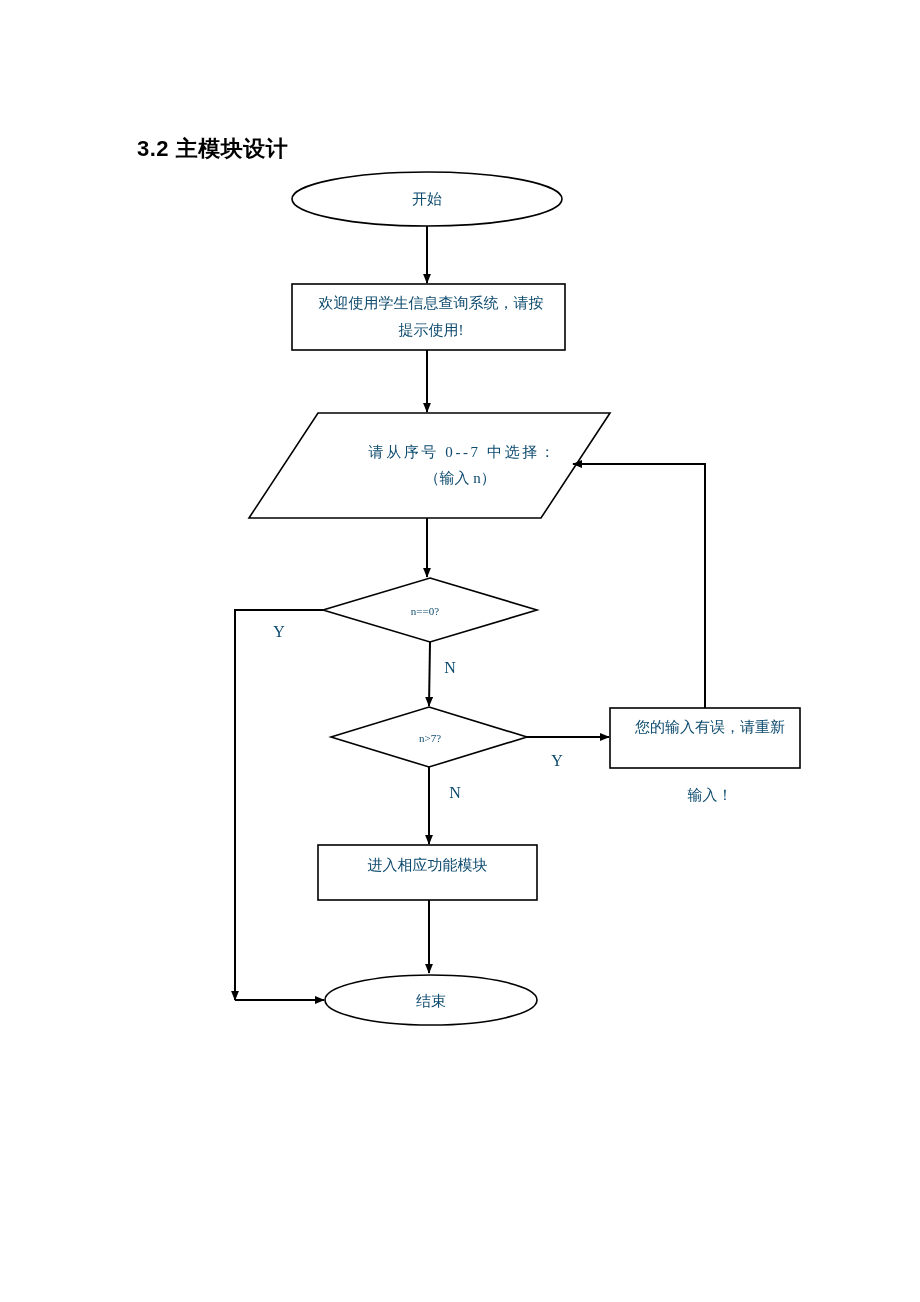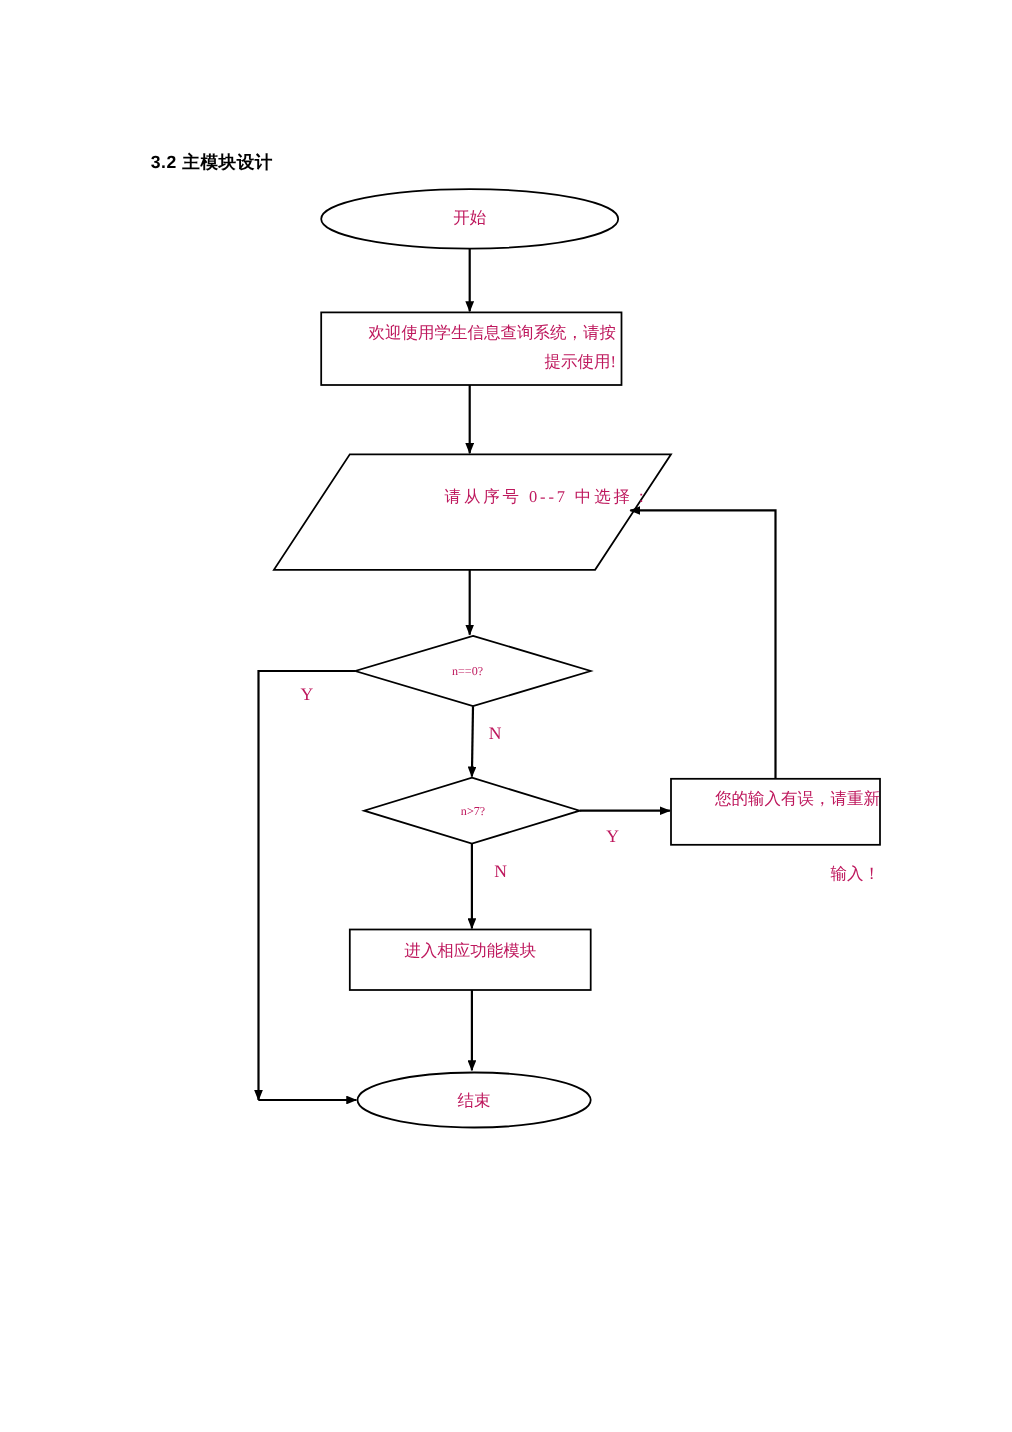--- a/index.html
+++ b/index.html
@@ -22,52 +22,52 @@
     top: 0;
     width: 920px;
     height: 1302px;
   }
   #heading {
     position: absolute;
     left: 137px;
     top: 136px;
     font-family: "Liberation Sans", "DejaVu Sans", sans-serif;
     font-weight: bold;
-    font-size: 16px;
+    font-size: 22px;
     letter-spacing: 0.5px;
     white-space: nowrap;
     line-height: 26px;
   }
   #flow-svg {
     position: absolute;
     left: 0;
     top: 0;
     width: 920px;
     height: 1302px;
   }
   .shape-text {
     position: absolute;
     font-family: "Liberation Serif", "DejaVu Serif", serif;
-    color: #be185d;
+    color: #0c4a6e;
     white-space: pre;
   }
   .node-label {
     font-size: 15px;
     line-height: 25px;
   }
   .branch-label {
     font-size: 16px;
     line-height: 18px;
   }
   .cond-label {
     font-size: 11px;
     line-height: 18px;
   }
   .txt-center { text-align: center; }
-  .txt-left { text-align: right; }
+  .txt-left { text-align: center; }
   .spaced { letter-spacing: 2.6px; }
 </style>
 </head>
 <body>
 
 <div id="page">
 
   <div id="heading">3.2 主模块设计</div>
 
   <svg id="flow-svg" viewBox="0 0 920 1302">
@@ -112,20 +112,21 @@
 
     <ellipse cx="431" cy="1000" rx="106" ry="25" fill="#ffffff" stroke="#000000" stroke-width="1.6"></ellipse>
   </svg>
 
   <div class="shape-text node-label txt-center" style="left:292px; top:187px; width:270px;">开始</div>
 
   <div class="shape-text node-label txt-left" style="left:302px; top:291px; width:258px;">欢迎使用学生信息查询系统，请按</div>
   <div class="shape-text node-label txt-left" style="left:302px; top:318px; width:258px;">提示使用!</div>
 
   <div class="shape-text node-label txt-left spaced" style="left:333px; top:440px; width:260px;">请从序号 0--7 中选择：</div>
+  <div class="shape-text node-label txt-left" style="left:330px; top:466px; width:260px;">（输入 n）</div>
 
   <div class="shape-text cond-label txt-center" style="left:375px; top:602px; width:100px;">n==0?</div>
 
   <div class="shape-text cond-label txt-center" style="left:380px; top:729px; width:100px;">n&gt;7?</div>
 
   <div class="shape-text node-label txt-left" style="left:620px; top:715px; width:180px;">您的输入有误，请重新</div>
   <div class="shape-text node-label txt-left" style="left:620px; top:783px; width:180px;">输入！</div>
 
   <div class="shape-text node-label txt-center" style="left:326px; top:989px; width:210px;">结束</div>
 

